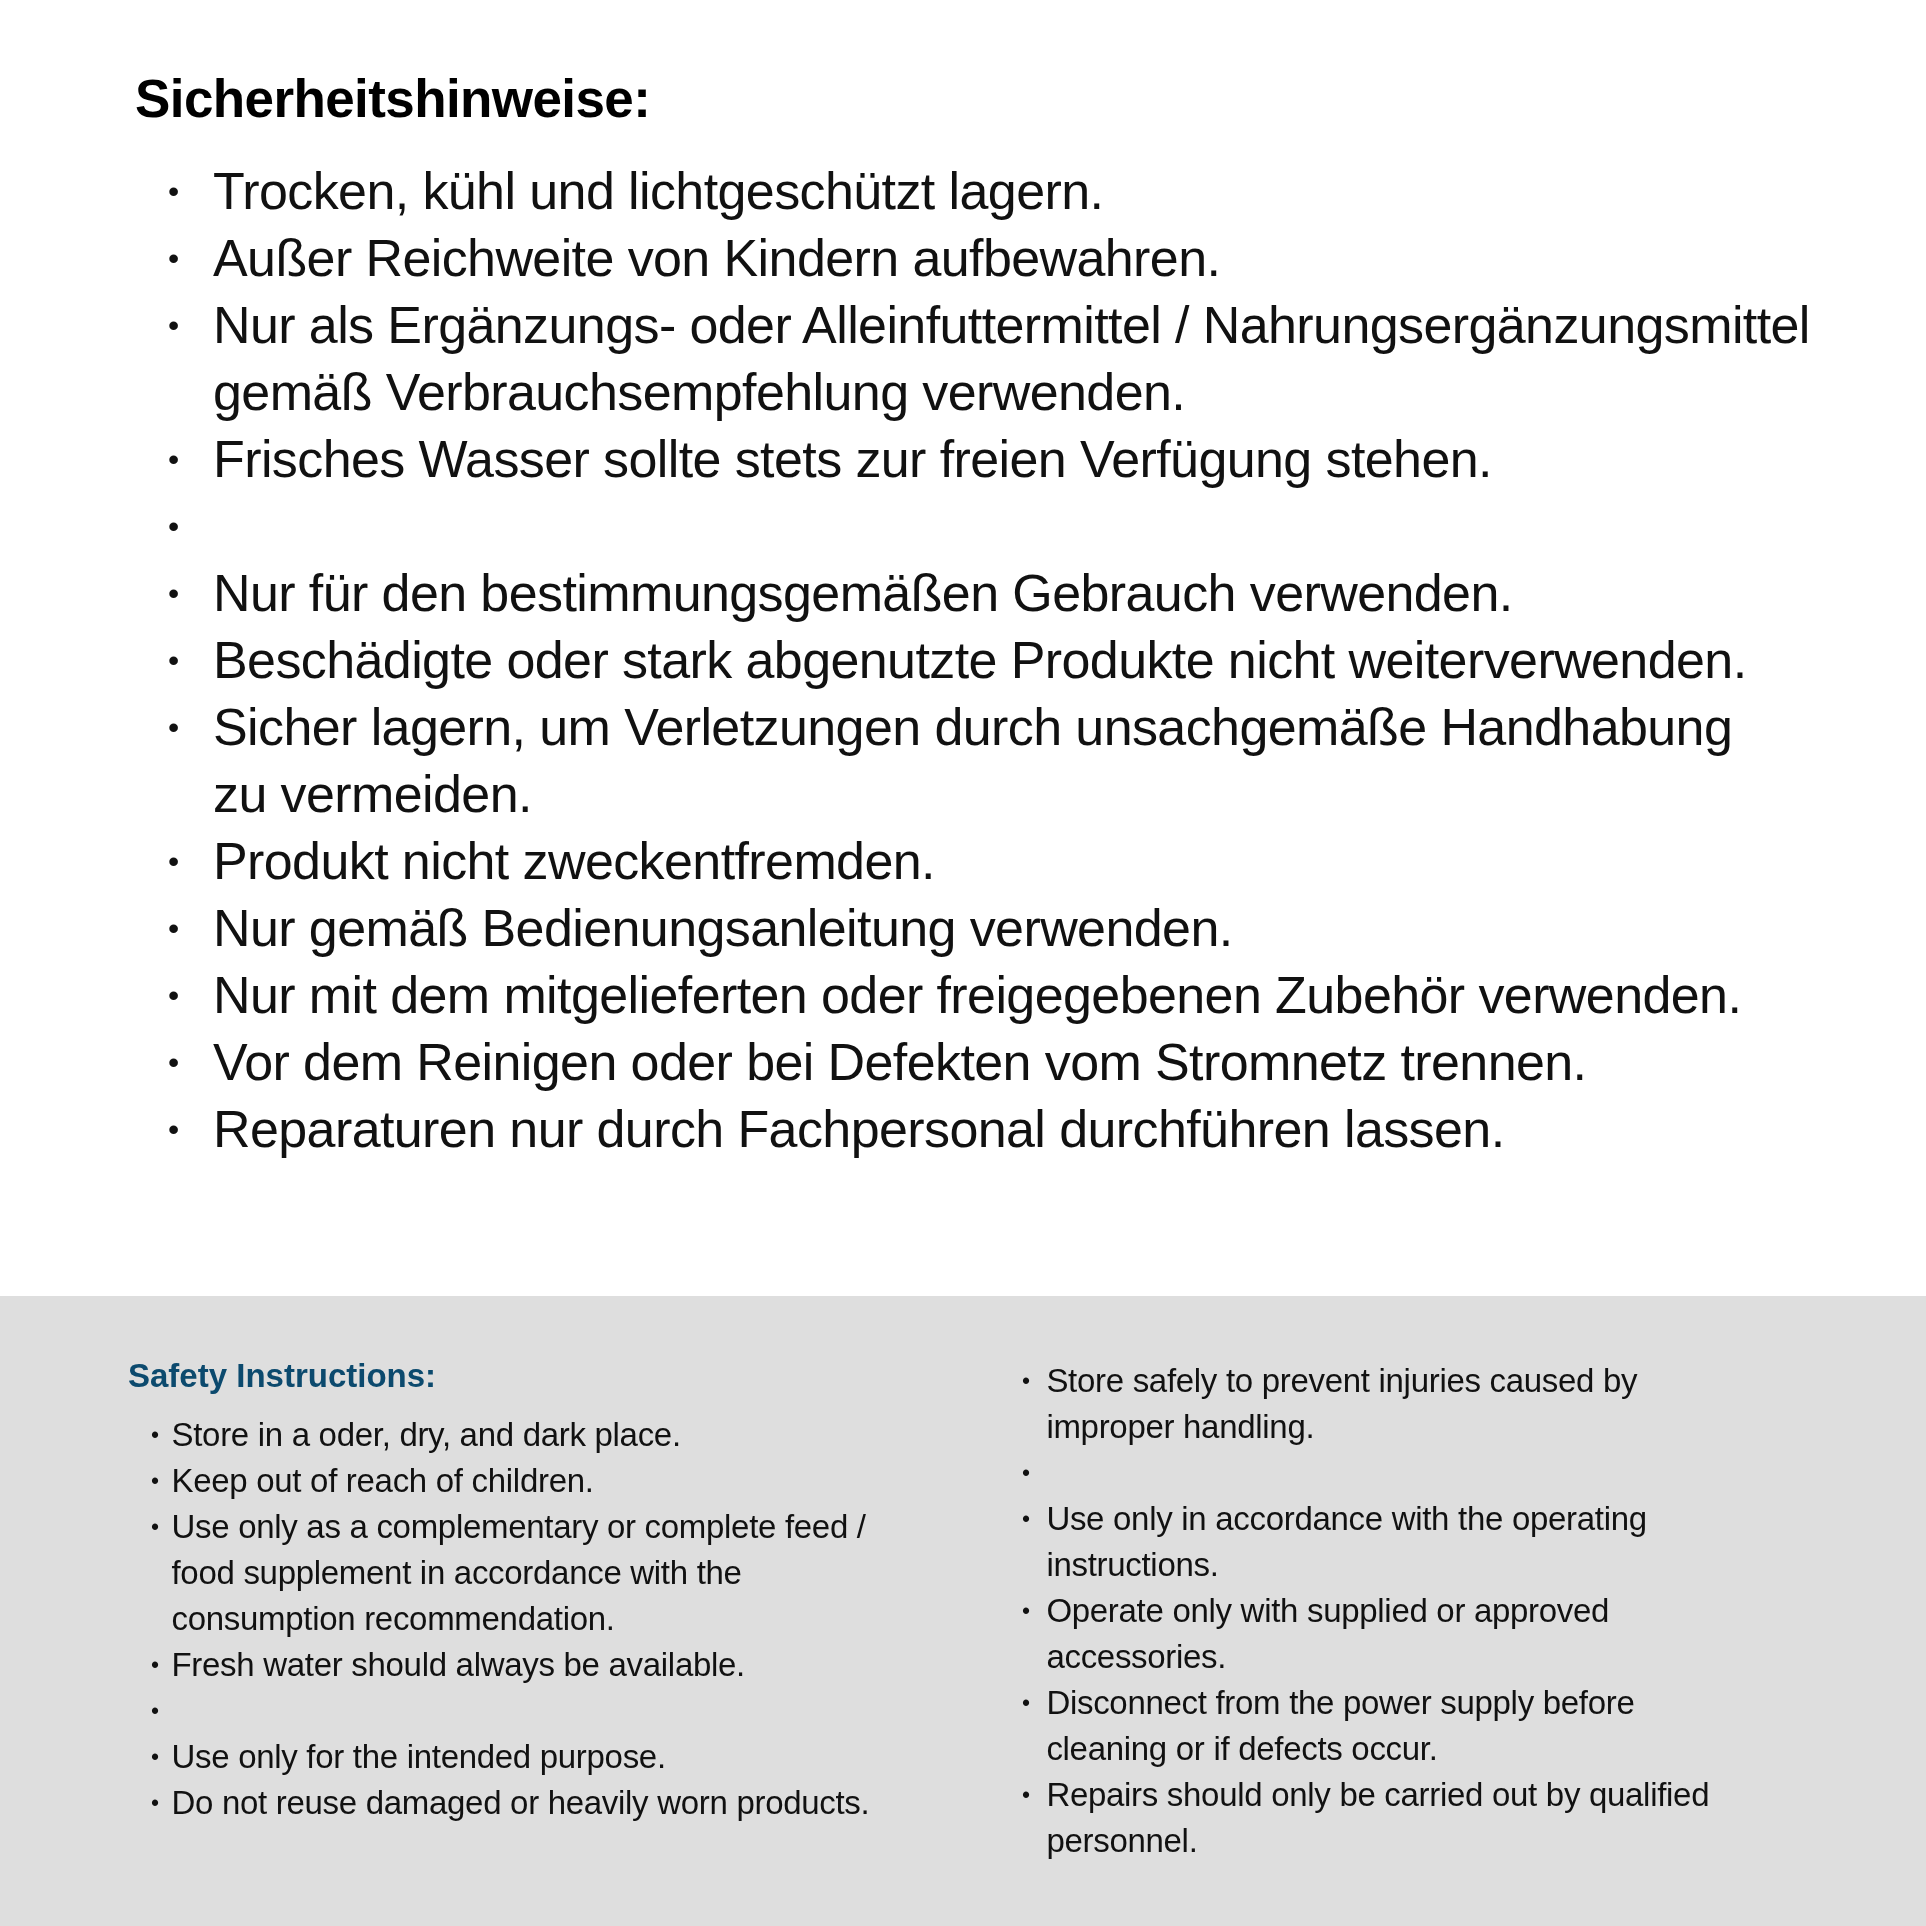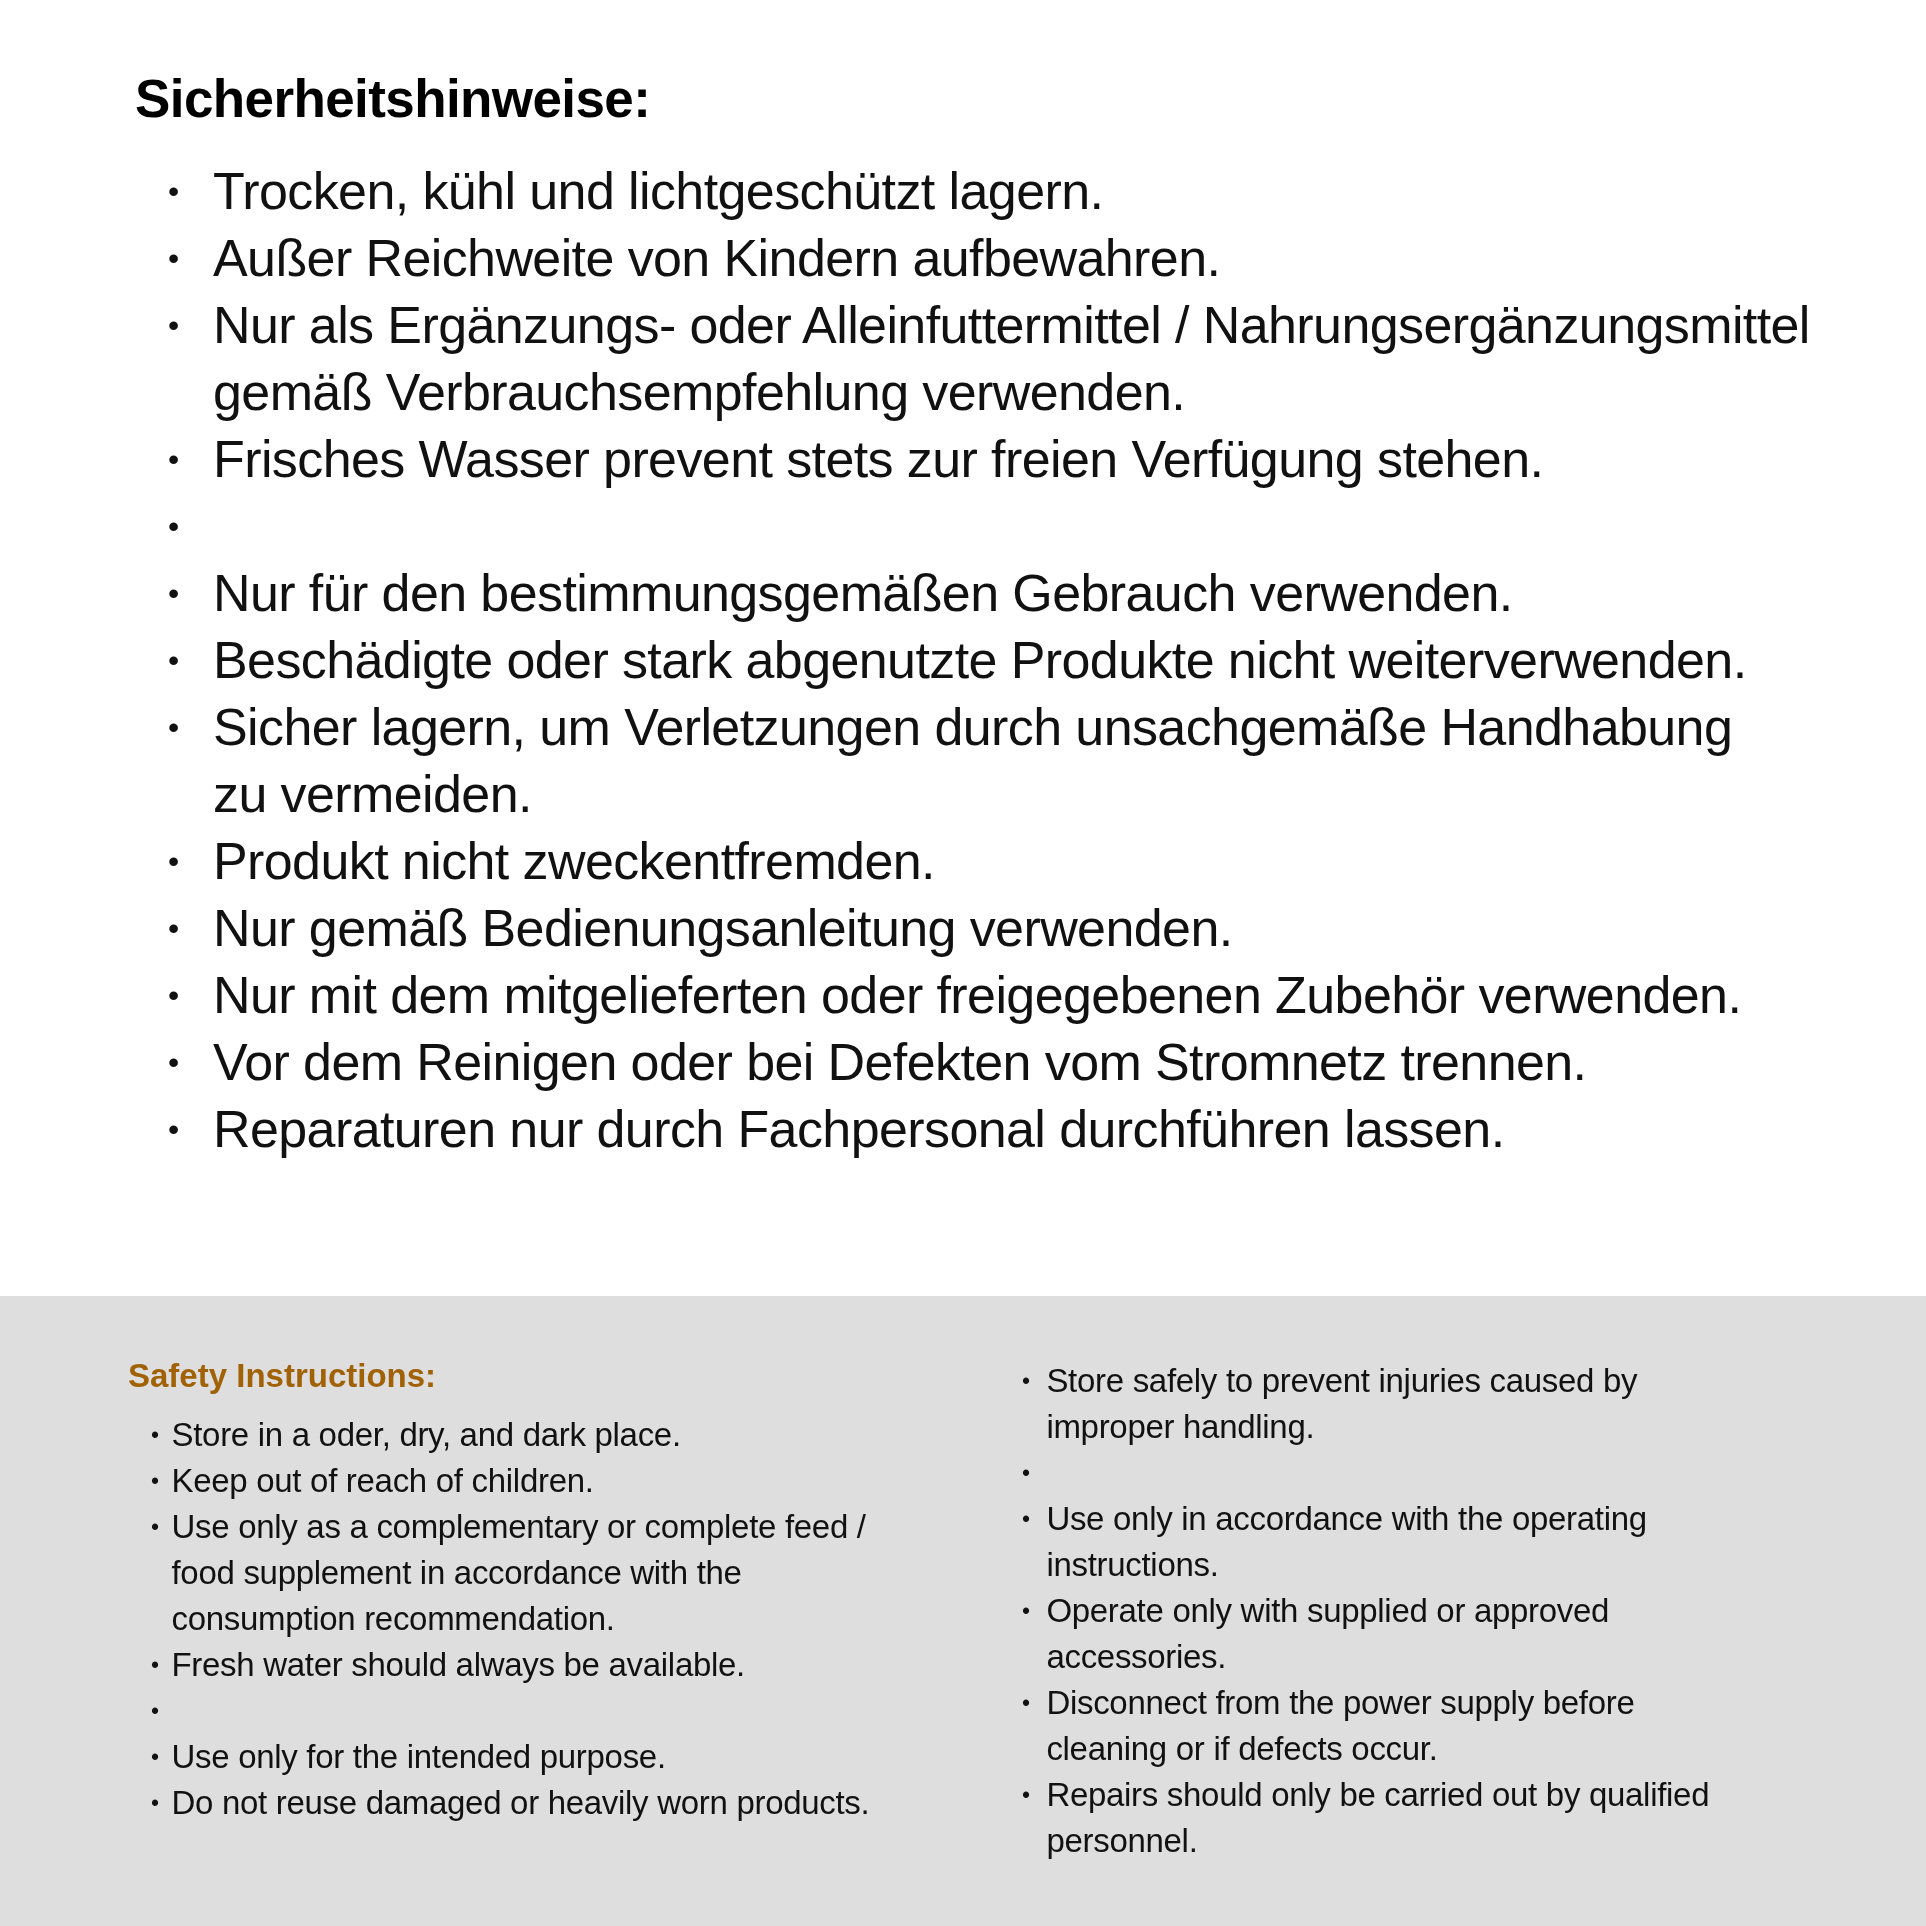--- a/index.html
+++ b/index.html
@@ -53,21 +53,21 @@
     padding: 62px 58px 0 128px;
     display: flex;
   }
   .en .col-left { flex: 0 0 894px; width: 894px; }
   .en .col-right { flex: 1; min-width: 0; }
   .en h2 {
     margin: 0 0 16.7px 0;
     font-size: 33px;
     line-height: 1.12;
     font-weight: bold;
-    color: #a16207;
+    color: #0c4a6e;
   }
   .en .item { display: flex; align-items: flex-start; }
   .en .col-left .dot { flex: 0 0 20.5px; margin-left: 23px; }
   .en .col-right .dot { flex: 0 0 24.4px; margin-left: 0; }
   .en .dot {
     font-size: 23px;
     line-height: 46px;
     color: #111111;
   }
   .en .txt {
@@ -93,21 +93,21 @@
           <span class="dot">•</span>
           <span class="txt">Außer Reichweite von Kindern aufbewahren.</span>
         </div>
       <div class="item">
           <span class="dot">•</span>
           <span class="txt">Nur als Ergänzungs- oder Alleinfuttermittel / Nahrungsergänzungsmittel
 gemäß Verbrauchsempfehlung verwenden.</span>
         </div>
       <div class="item">
           <span class="dot">•</span>
-          <span class="txt">Frisches Wasser prevent stets zur freien Verfügung stehen.</span>
+          <span class="txt">Frisches Wasser sollte stets zur freien Verfügung stehen.</span>
         </div>
       <div class="item">
           <span class="dot">•</span>
         </div>
       <div class="item">
           <span class="dot">•</span>
           <span class="txt">Nur für den bestimmungsgemäßen Gebrauch verwenden.</span>
         </div>
       <div class="item">
           <span class="dot">•</span>

